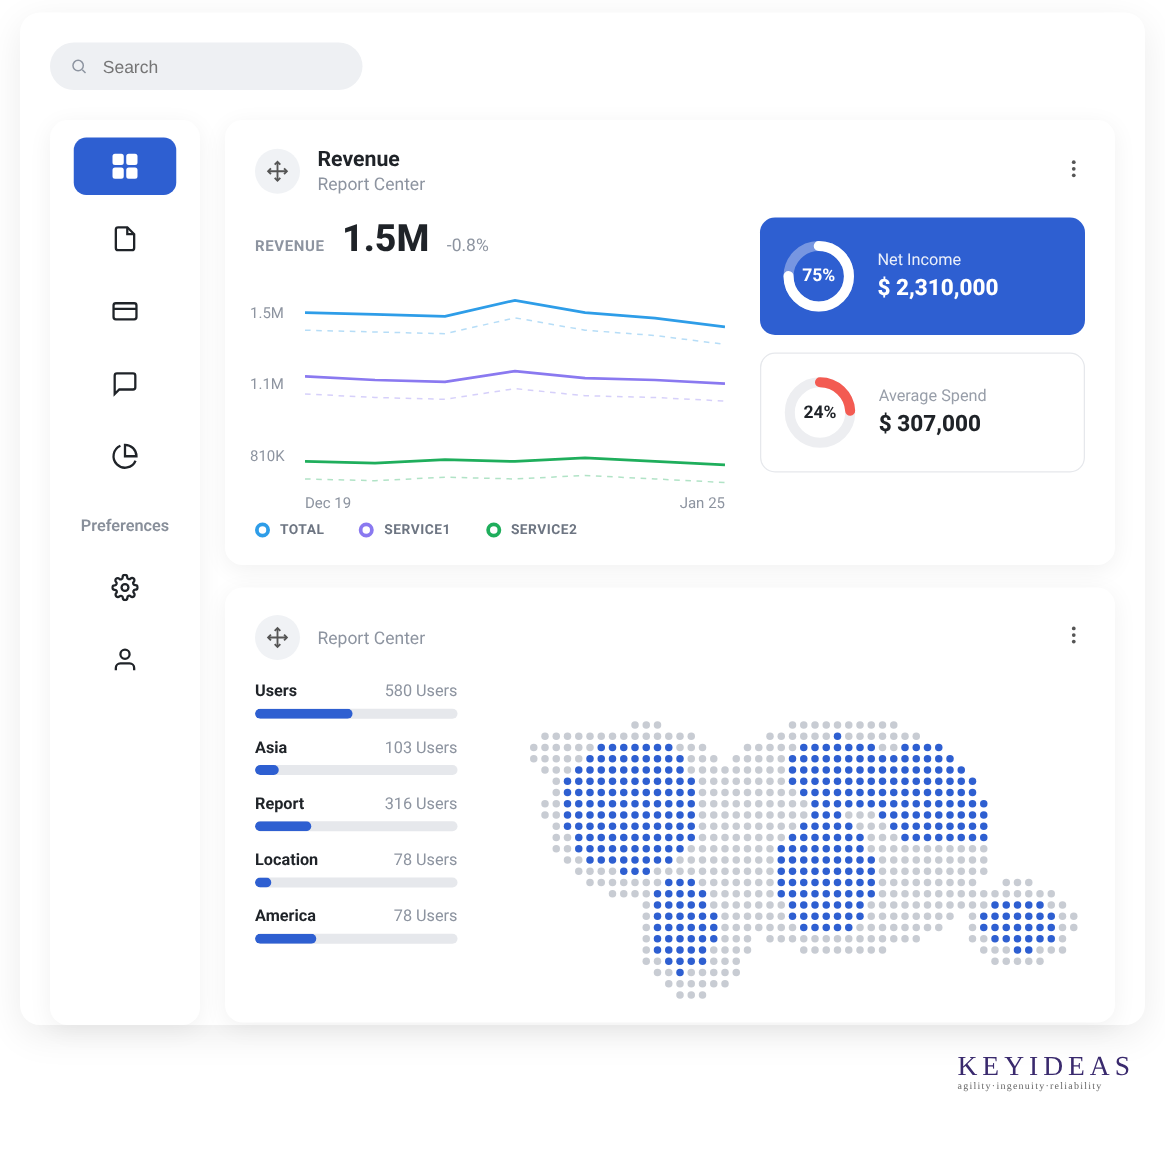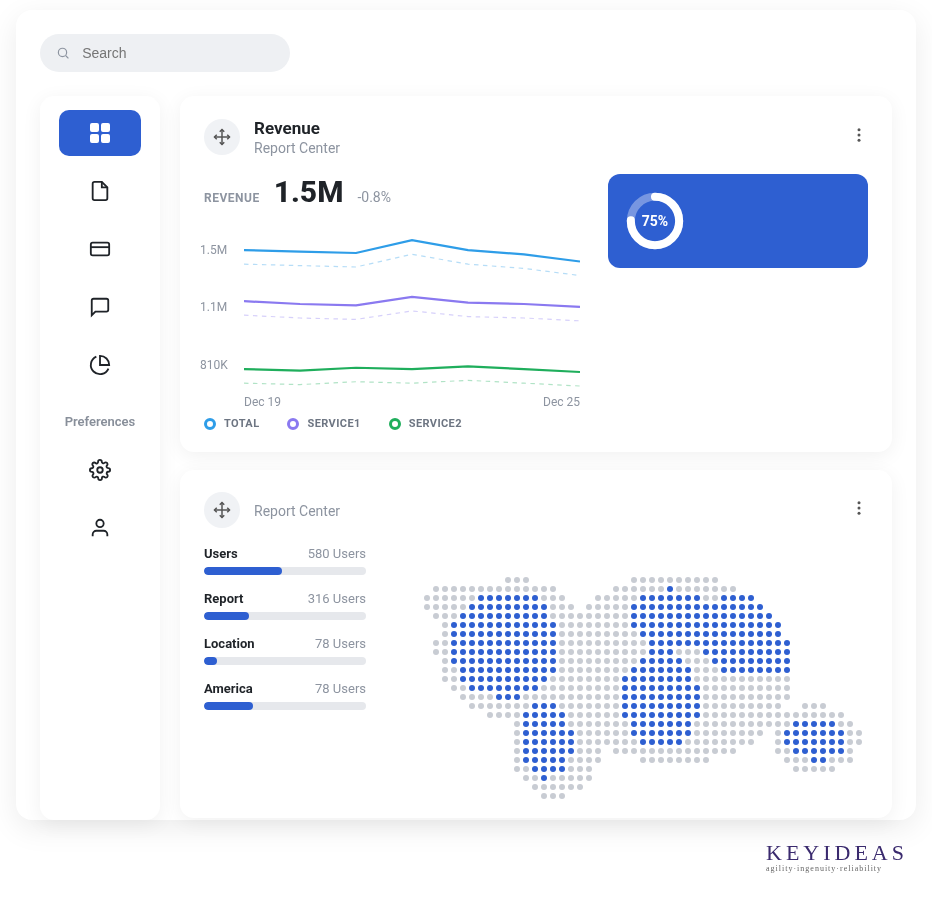--- a/index.html
+++ b/index.html
@@ -281,21 +281,21 @@
               <span class="rev-small">REVENUE</span>
               <span class="rev-big">1.5M</span>
               <span class="rev-change">-0.8%</span>
             </div>
 
             <div class="chart">
               <span class="y-label" style="top:18%">1.5M</span>
               <span class="y-label" style="top:52%">1.1M</span>
               <span class="y-label" style="top:86%">810K</span>
               <span class="x-label" style="left:0">Dec 19</span>
-              <span class="x-label" style="right:0">Dec 25</span>
+              <span class="x-label" style="right:0">Jan 25</span>
               <svg id="rev-svg" viewBox="0 0 300 170" preserveAspectRatio="none">
                   <polyline points="0,45.16666666666666 50,46.58333333333334 100,48 150,35.25 200,45.16666666666666 250,49.416666666666686 300,56.5" fill="none" stroke="#2e9de8" stroke-width="1.2" stroke-dasharray="4 4" opacity="0.35"></polyline>
                   <polyline points="0,31.166666666666657 50,32.58333333333334 100,34 150,21.25 200,31.166666666666657 250,35.416666666666686 300,42.5" fill="none" stroke="#2e9de8" stroke-width="2.2"></polyline>
                   <polyline points="0,96.16666666666666 50,99 100,100.41666666666667 150,91.91666666666667 200,97.58333333333334 250,99 300,101.83333333333333" fill="none" stroke="#8a79f0" stroke-width="1.2" stroke-dasharray="4 4" opacity="0.35"></polyline>
                   <polyline points="0,82.16666666666666 50,85 100,86.41666666666667 150,77.91666666666667 200,83.58333333333334 250,85 300,87.83333333333333" fill="none" stroke="#8a79f0" stroke-width="2.2"></polyline>
                   <polyline points="0,164.16666666666666 50,165.58333333333334 100,162.75 150,164.16666666666666 200,161.33333333333334 250,164.16666666666666 300,167" fill="none" stroke="#1fae5c" stroke-width="1.2" stroke-dasharray="4 4" opacity="0.35"></polyline>
                   <polyline points="0,150.16666666666666 50,151.58333333333334 100,148.75 150,150.16666666666666 200,147.33333333333334 250,150.16666666666666 300,153" fill="none" stroke="#1fae5c" stroke-width="2.2"></polyline>
                 </svg>
             </div>
 
@@ -317,22 +317,39 @@
 
           <div class="rev-right">
             <div class="stat-box primary">
               <div class="ring">
                 <svg viewBox="0 0 36 36">
                   <circle cx="18" cy="18" r="15" fill="none" stroke="rgba(255,255,255,0.35)" stroke-width="5"></circle>
                   <circle cx="18" cy="18" r="15" fill="none" stroke="#fff" stroke-width="5" stroke-dasharray="70.7 94.2" stroke-linecap="round"></circle>
                 </svg>
                 <div class="ring-label">75%</div>
               </div>
+              <div>
+                <div class="stat-label">Net Income</div>
+                <div class="stat-val">$ 2,310,000</div>
+              </div>
             </div>
 
+            <div class="stat-box secondary">
+              <div class="ring">
+                <svg viewBox="0 0 36 36">
+                  <circle cx="18" cy="18" r="15" fill="none" stroke="#edeef1" stroke-width="5"></circle>
+                  <circle cx="18" cy="18" r="15" fill="none" stroke="#f35b52" stroke-width="5" stroke-dasharray="22.6 94.2" stroke-linecap="round"></circle>
+                </svg>
+                <div class="ring-label" style="color:#1f2328">24%</div>
+              </div>
+              <div>
+                <div class="stat-label">Average Spend</div>
+                <div class="stat-val">$ 307,000</div>
+              </div>
+            </div>
           </div>
         </div>
       </div>
 
       <div class="card">
         <div class="card-head">
           <div class="drag-handle">
             <svg width="18" height="18" viewBox="0 0 24 24" fill="none" stroke="#555" stroke-width="2">
                 <polyline points="5 9 2 12 5 15"></polyline>
                 <polyline points="9 5 12 2 15 5"></polyline>
@@ -356,20 +373,29 @@
 
         <div class="aud-body">
           <div class="aud-left" id="regions">
               <div class="region">
         <div class="region-head">
           <span class="region-name">Users</span>
           <span class="region-val">580 Users</span>
         </div>
         <div class="bar">
           <div class="bar-fill" style="width:48%"></div>
+        </div>
+      </div>
+              <div class="region">
+        <div class="region-head">
+          <span class="region-name">Asia</span>
+          <span class="region-val">103 Users</span>
+        </div>
+        <div class="bar">
+          <div class="bar-fill" style="width:12%"></div>
         </div>
       </div>
               <div class="region">
         <div class="region-head">
           <span class="region-name">Report</span>
           <span class="region-val">316 Users</span>
         </div>
         <div class="bar">
           <div class="bar-fill" style="width:28%"></div>
         </div>

